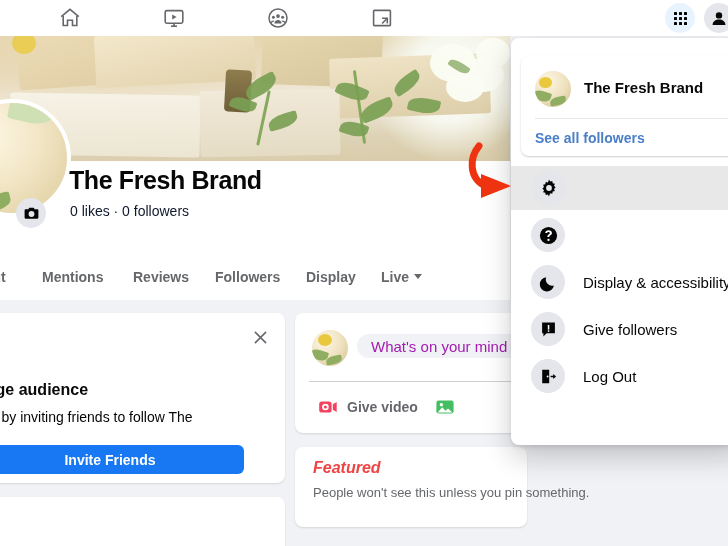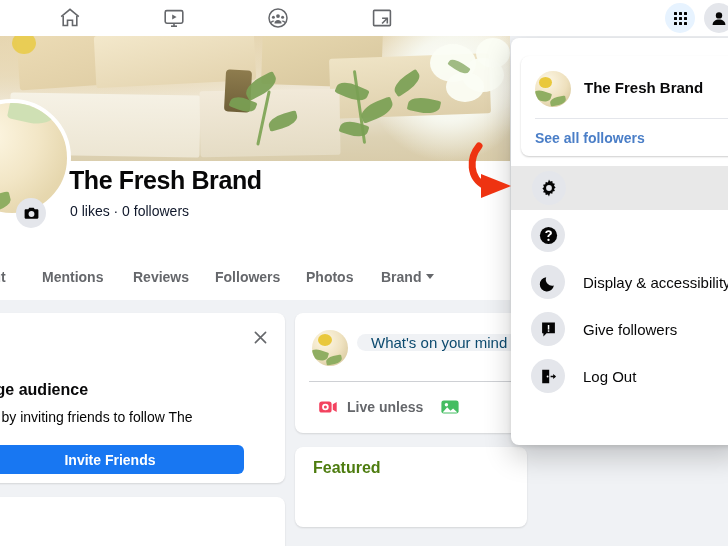--- a/index.html
+++ b/index.html
@@ -129,32 +129,32 @@
 
   
   .composer-card { left: 295px; top: 313px; width: 232px; height: 120px; }
   .comp-avatar {
     position: absolute; left: 17px; top: 17px; width: 36px; height: 36px; border-radius: 50%;
     background: radial-gradient(circle at 35% 30%, #fdf7e6 0%, #efe2c0 50%, #d9c99f 85%);
     overflow: hidden;
   }
   .comp-avatar .g { position:absolute; background:#8fae62; border-radius:50% 10% 50% 10%; }
   .comp-input {
-    position: absolute; left: 62px; top: 21px; height: 17px; width: 200px;
+    position: absolute; left: 62px; top: 21px; height: 24px; width: 200px;
     background: #f0f2f5; border-radius: 16px;
     display: flex; align-items: center; padding-left: 14px;
-    font-size: 15px; color: #0c4a6e; cursor: text; overflow: hidden; white-space: nowrap;
+    font-size: 15px; color: #a21caf; cursor: text; overflow: hidden; white-space: nowrap;
   }
   .comp-div { position: absolute; left: 14px; top: 68px; width: 204px; height: 1px; background: #ced0d4; }
   .comp-actions { position: absolute; left: 14px; top: 76px; display: flex; align-items: center; gap: 0; }
   .comp-act { display: flex; align-items: center; gap: 8px; height: 36px; padding: 0 8px; cursor: pointer; }
   .comp-act span { font-size: 14px; font-weight: bold; color: #65676b; white-space: nowrap; }
 
   .featured-card { left: 295px; top: 447px; width: 232px; height: 80px; }
-  .feat-title { position: absolute; left: 18px; top: 12px; font-size: 16px; font-weight: bold; color: #4d7c0f; }
+  .feat-title { position: absolute; left: 18px; top: 12px; font-size: 16px; font-weight: bold; color: #ef4444; font-style: italic; }
   .feat-sub { position: absolute; left: 18px; top: 38px; font-size: 13px; color: #65676b; white-space: nowrap; }
 
   
   .menu-panel {
     position: absolute; left: 511px; top: 38px; width: 232px; height: 407px;
     background: #ffffff; border-radius: 8px;
     box-shadow: 0 12px 28px rgba(0,0,0,0.2), 0 2px 4px rgba(0,0,0,0.1);
     z-index: 25; overflow: hidden;
   }
   .profile-box {
@@ -308,24 +308,24 @@
     <div class="tab" id="t1">
         <span>Mentions</span>
       </div>
     <div class="tab" id="t2">
         <span>Reviews</span>
       </div>
     <div class="tab" id="t3">
         <span>Followers</span>
       </div>
     <div class="tab" id="t4">
-        <span>Photos</span>
+        <span>Display</span>
       </div>
     <div class="tab" id="t5">
-      <span>Brand</span>
+      <span>Live</span>
       <span class="caret"></span>
     </div>
   </div>
 
   <div class="content-bg"></div>
 
   <div class="card left-card-1">
     <div class="close-x">
       <svg width="17" height="17" viewBox="0 0 18 18" stroke="#65676b" stroke-width="1.7" fill="none" stroke-linecap="round">
         <path d="M3.6 3.6 14.4 14.4M14.4 3.6 3.6 14.4"></path>
@@ -347,35 +347,36 @@
     <div class="comp-input">What's on your mind</div>
     <div class="comp-div"></div>
     <div class="comp-actions">
       <div class="comp-act">
         <svg width="22" height="22" viewBox="0 0 22 22">
           <rect x="2.2" y="5.4" width="12.4" height="11.2" rx="2.6" fill="#f3425f"></rect>
           <circle cx="8.4" cy="11" r="3.3" fill="#ffffff"></circle>
           <circle cx="8.4" cy="11" r="1.5" fill="#f3425f"></circle>
           <path d="M15.8 8.2l3.9-2.3v10.2l-3.9-2.3z" fill="#f3425f"></path>
         </svg>
-        <span>Live unless</span>
+        <span>Give video</span>
       </div>
       <div class="comp-act">
         <svg width="22" height="22" viewBox="0 0 22 22">
           <rect x="2.4" y="4.4" width="17.2" height="13.2" rx="2.4" fill="#45bd62"></rect>
           <circle cx="7.4" cy="8.8" r="1.7" fill="#ffffff"></circle>
           <path d="M3.6 16.4l4.6-5.2 3.3 3.6 2.6-2.4 4.3 4z" fill="#ffffff"></path>
         </svg>
         <span></span>
       </div>
     </div>
   </div>
 
   <div class="card featured-card">
     <div class="feat-title">Featured</div>
+    <div class="feat-sub">People won't see this unless you pin something.</div>
   </div>
 
   <div class="menu-panel">
 
     <div class="profile-box">
       <div class="pb-avatar">
         <div class="g" style="left:-2px; top:20px; width:18px; height:10px; transform:rotate(18deg);"></div>
         <div class="g" style="left:15px; top:26px; width:16px; height:8px; transform:rotate(-12deg);"></div>
         <div class="g" style="left:4px; top:6px; width:13px; height:11px; background:#e9c83c; border-radius:50%;"></div>
       </div>

